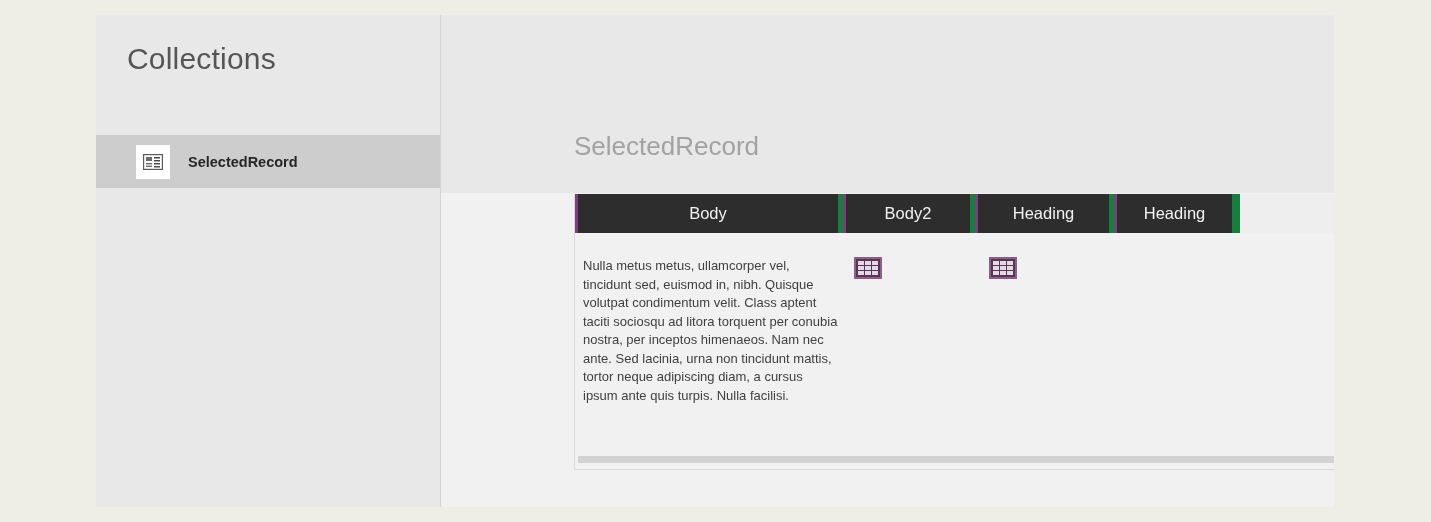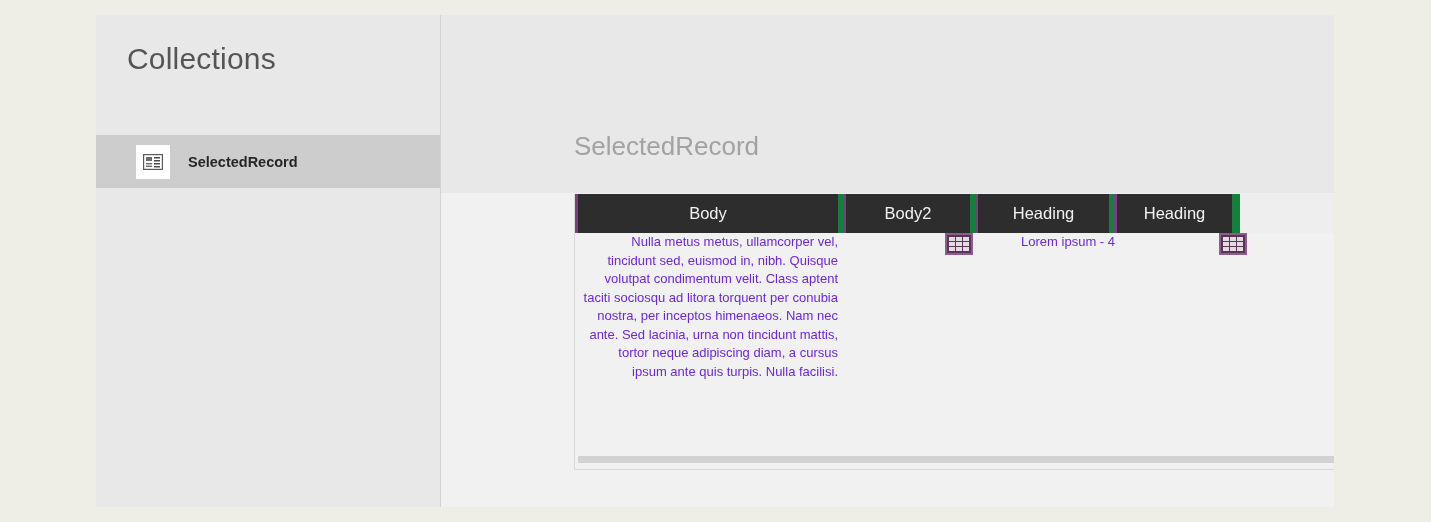--- a/index.html
+++ b/index.html
@@ -155,23 +155,23 @@
     white-space: nowrap;
   }
   .th:last-child { margin-right: 0; }
 
   .table-body {
     display: flex;
     background: #f1f1f1;
   }
   .td {
     font-size: 13px;
-    color: #6d28d9;
-    text-align: right;
-    padding-top: 0;
+    color: #404040;
+    text-align: left;
+    padding-top: 24px;
     padding-left: 8px;
     padding-right: 8px;
     line-height: 18.5px;
     overflow: hidden;
   }
 
   
   .grid-icon {
     display: inline-block;
     width: 28px;
@@ -272,21 +272,20 @@
                 <span class="grid-icon-cell"></span>
                   <span class="grid-icon-cell"></span>
                   <span class="grid-icon-cell"></span>
                 <span class="grid-icon-cell"></span>
                   <span class="grid-icon-cell"></span>
                   <span class="grid-icon-cell"></span>
               </span>
             </span>
           </div>
 
-          <div class="td" style="width:142px">Lorem ipsum - 4</div>
 
 
           <div class="td" style="width:132px">
             <span class="grid-icon">
               <span class="grid-icon-inner">
                 <span class="grid-icon-cell"></span>
                   <span class="grid-icon-cell"></span>
                   <span class="grid-icon-cell"></span>
                 <span class="grid-icon-cell"></span>
                   <span class="grid-icon-cell"></span>

